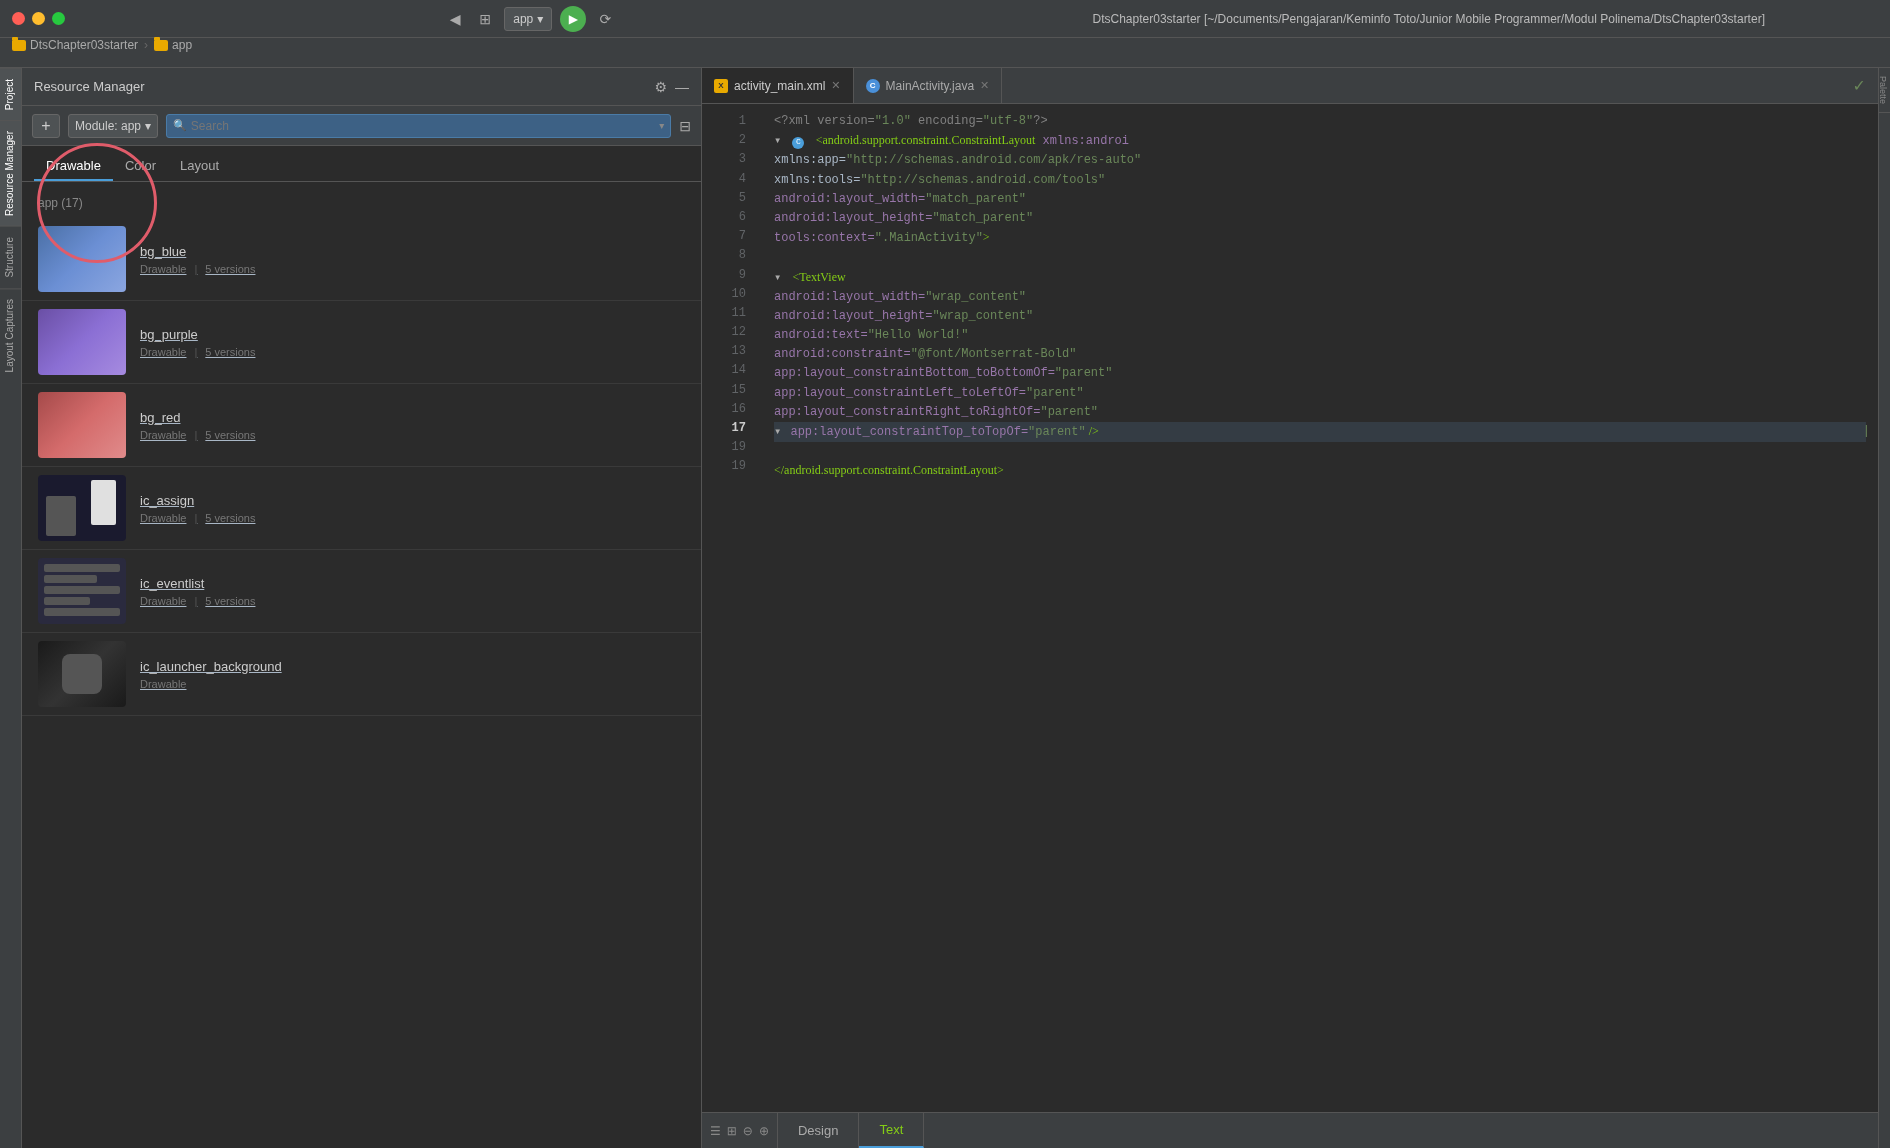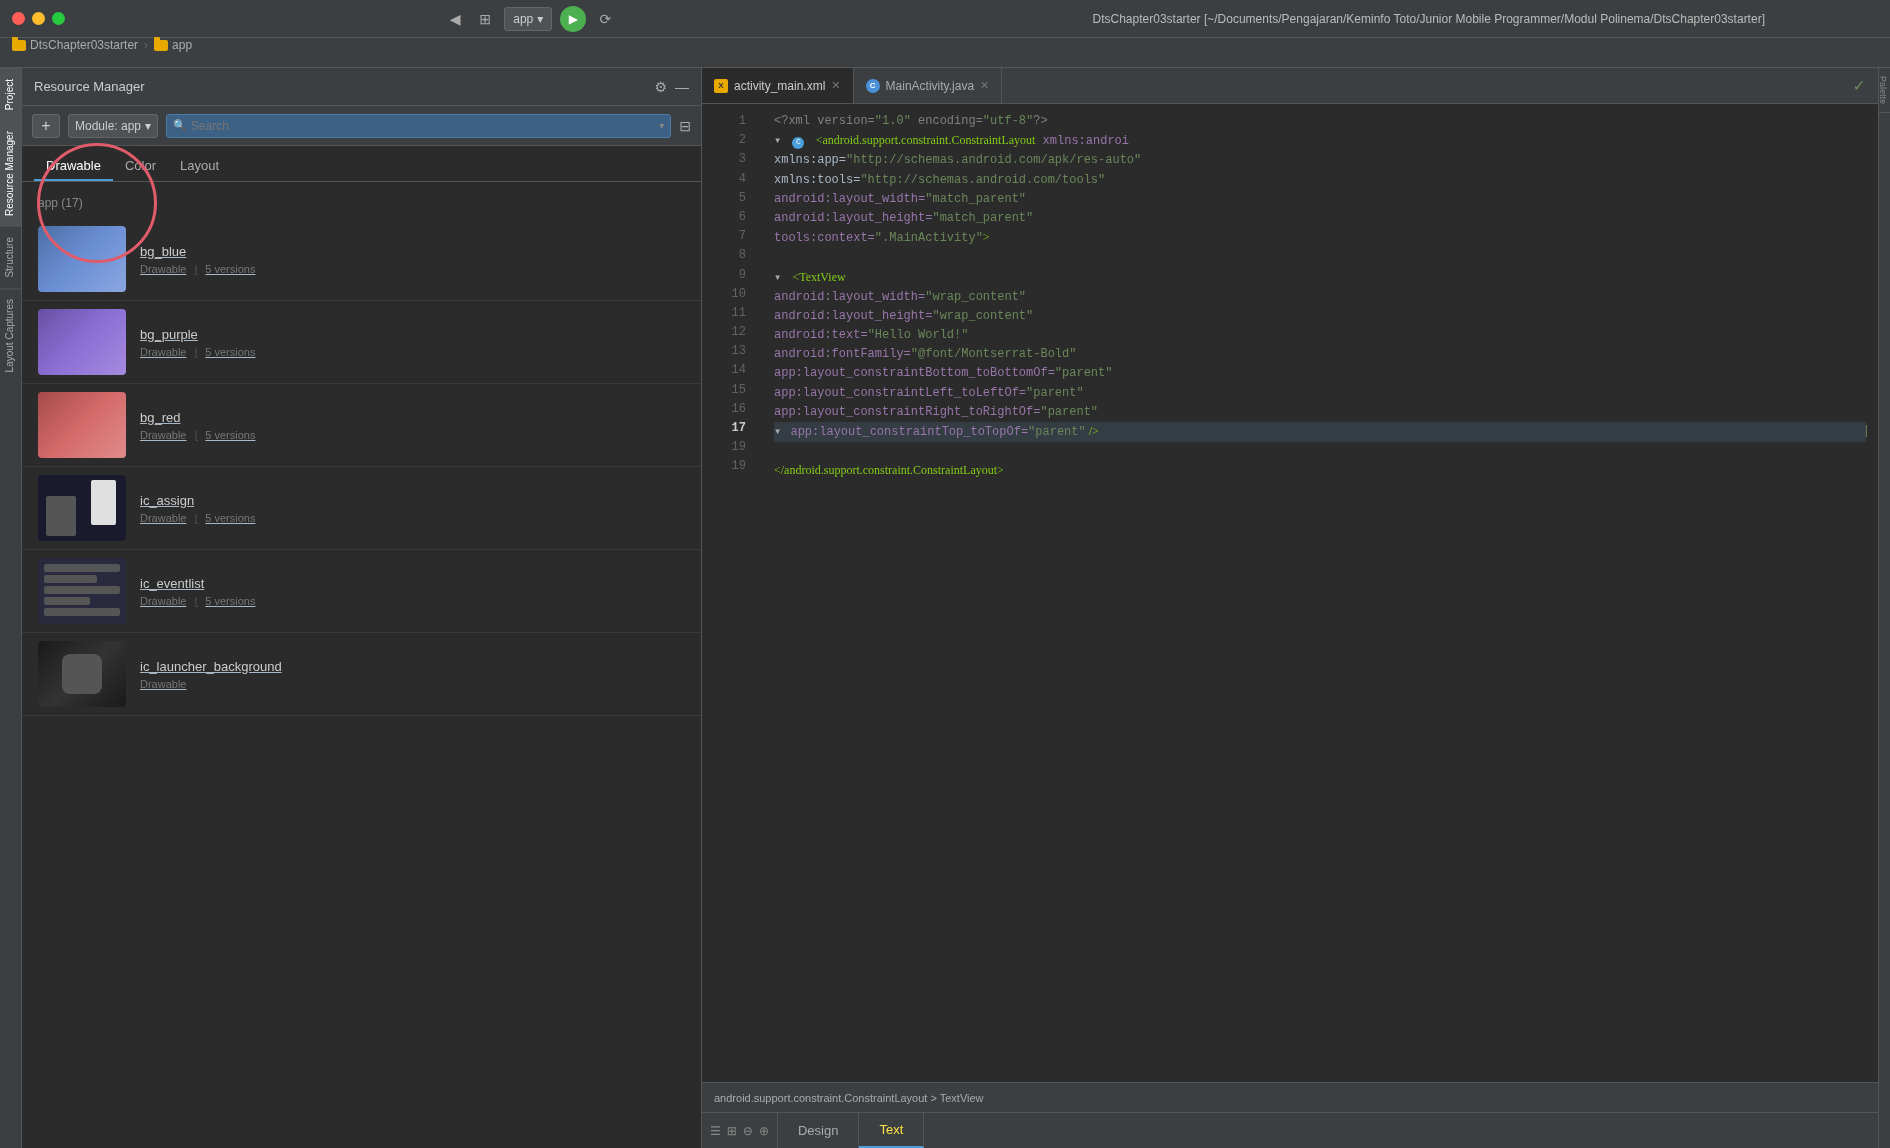--- a/index.html
+++ b/index.html
@@ -500,21 +500,21 @@
     .bottom-tab {
       padding: 0 20px;
       display: flex;
       align-items: center;
       font-size: 13px;
       color: #aaa;
       cursor: pointer;
       border-right: 1px solid #555;
     }
     .bottom-tab.active {
-      color: #fde047;
+      color: #84cc16;
       border-bottom: 2px solid #4a9eda;
     }
 
     
     .right-panel {
       width: 12px;
       background: #3c3f41;
       border-left: 1px solid #555;
       display: flex;
       flex-direction: column;
@@ -839,21 +839,21 @@
 
         <div class="code-line">
           <span class="kw-white">        </span><span class="kw-attr">android:layout_height=</span><span class="kw-val">"wrap_content"</span>
         </div>
 
         <div class="code-line">
           <span class="kw-white">        </span><span class="kw-attr">android:text=</span><span class="kw-val">"Hello World!"</span>
         </div>
 
         <div class="code-line">
-          <span class="kw-white">        </span><span class="kw-attr">android:fontFamily=</span><span class="kw-val">"@font/Montserrat-Bold"</span>
+          <span class="kw-white">        </span><span class="kw-attr">android:constraint=</span><span class="kw-val">"@font/Montserrat-Bold"</span>
         </div>
 
         <div class="code-line">
           <span class="kw-white">        </span><span class="kw-attr">app:layout_constraintBottom_toBottomOf=</span><span class="kw-val">"parent"</span>
         </div>
 
         <div class="code-line">
           <span class="kw-white">        </span><span class="kw-attr">app:layout_constraintLeft_toLeftOf=</span><span class="kw-val">"parent"</span>
         </div>
 
@@ -868,25 +868,20 @@
         </div>
 
         <div class="code-line">&nbsp;</div>
 
         <div class="code-line">
           <span class="kw-tag">&lt;/android.support.constraint.ConstraintLayout&gt;</span>
         </div>
       </div>
     </div>
 
-    <div class="editor-bottom">
-      <div class="breadcrumb-path">
-        <span>android.support.constraint.ConstraintLayout &gt; TextView</span>
-      </div>
-    </div>
 
     <div class="editor-bottom-tabs">
       <div style="display:flex;align-items:center;padding:0 8px;gap:6px;border-right:1px solid #555;">
         <span style="color:#888;font-size:12px;cursor:pointer;">☰</span>
         <span style="color:#888;font-size:12px;cursor:pointer;">⊞</span>
         <span style="color:#888;font-size:12px;cursor:pointer;">⊖</span>
         <span style="color:#888;font-size:12px;cursor:pointer;">⊕</span>
       </div>
       <div class="bottom-tab">Design</div>
       <div class="bottom-tab active">Text</div>

